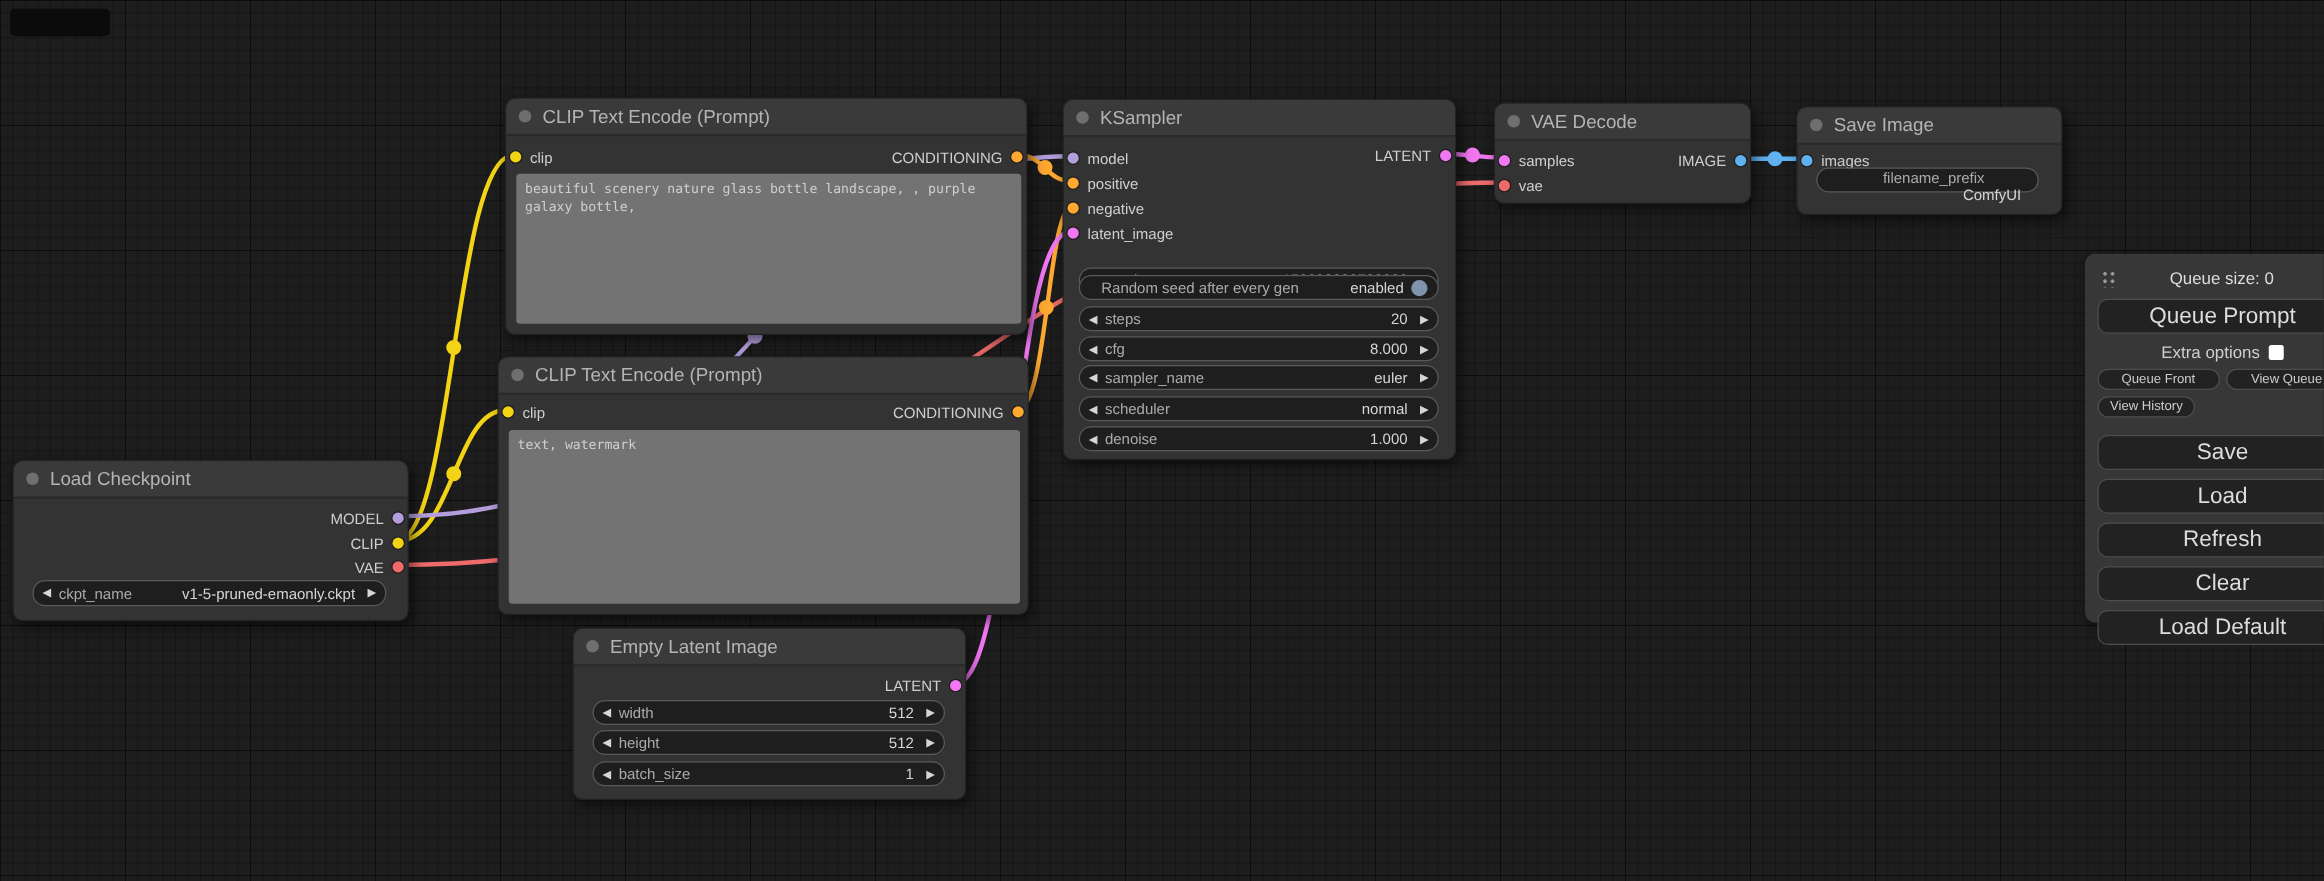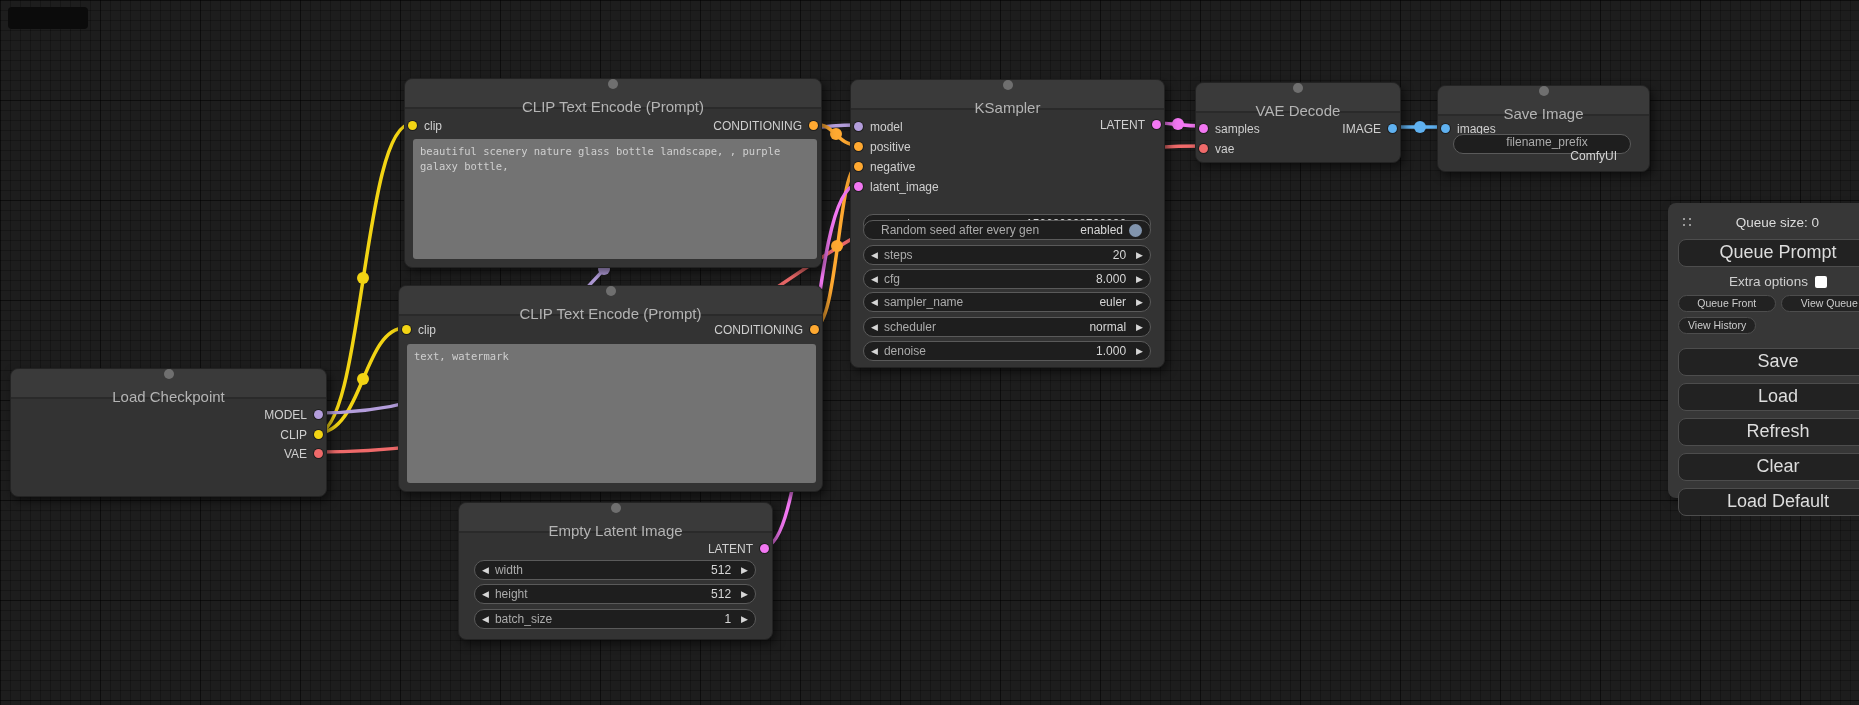--- a/index.html
+++ b/index.html
@@ -25,21 +25,21 @@
     border:1px solid #232323;
     border-radius:8px;
     box-shadow:3px 4px 10px rgba(0,0,0,0.55);
   }
   .node-title {
     height:30px; background:#3a3a3a;
     border-radius:8px 8px 0 0;
     border-bottom:2px solid #2a2a2a;
     display:flex; align-items:center;
     padding:0 10px; gap:9px;
-    font-size:15px; color:#b4b4b4;flex-direction:column;
+    font-size:15px; color:#b4b4b4;
   }
   .title-dot { width:10px; height:10px; border-radius:50%; background:#6f6f6f; flex:0 0 auto; }
 
   .port { position:absolute; height:15px; display:flex; align-items:center; gap:7px; font-size:12px; color:#cfcfcf; }
   .port .pdot { width:9px; height:9px; border-radius:50%; flex:0 0 auto; box-shadow:0 0 0 1px rgba(0,0,0,0.4); }
   .port.in  { left:3px; }
   .port.out { right:3px; flex-direction:row-reverse; }
 
   .widget {
     position:absolute; height:20px;
@@ -172,20 +172,26 @@
     <span>MODEL</span>
   </div>
   <div class="port out" style="top:58px;">
     <span class="pdot" style="background: rgb(242, 212, 20);"></span>
     <span>CLIP</span>
   </div>
   <div class="port out" style="top:77px;">
     <span class="pdot" style="background: rgb(239, 106, 106);"></span>
     <span>VAE</span>
   </div>
+  <div class="widget" style="left:15px; right:17px; top:95px; height:21px;">
+    <span class="warrow left"></span>
+    <span class="wlabel">ckpt_name</span>
+    <span class="wvalue">v1-5-pruned-emaonly.ckpt</span>
+    <span class="warrow right"></span>
+  </div>
 </div>
 
 <div class="node" id="node-clip-positive">
   <div class="node-title">
     <span class="title-dot"></span>
     <span>CLIP Text Encode (Prompt)</span>
   </div>
   <div class="port in" style="top:39px;">
     <span class="pdot" style="background: rgb(242, 212, 20);"></span>
     <span>clip</span>

